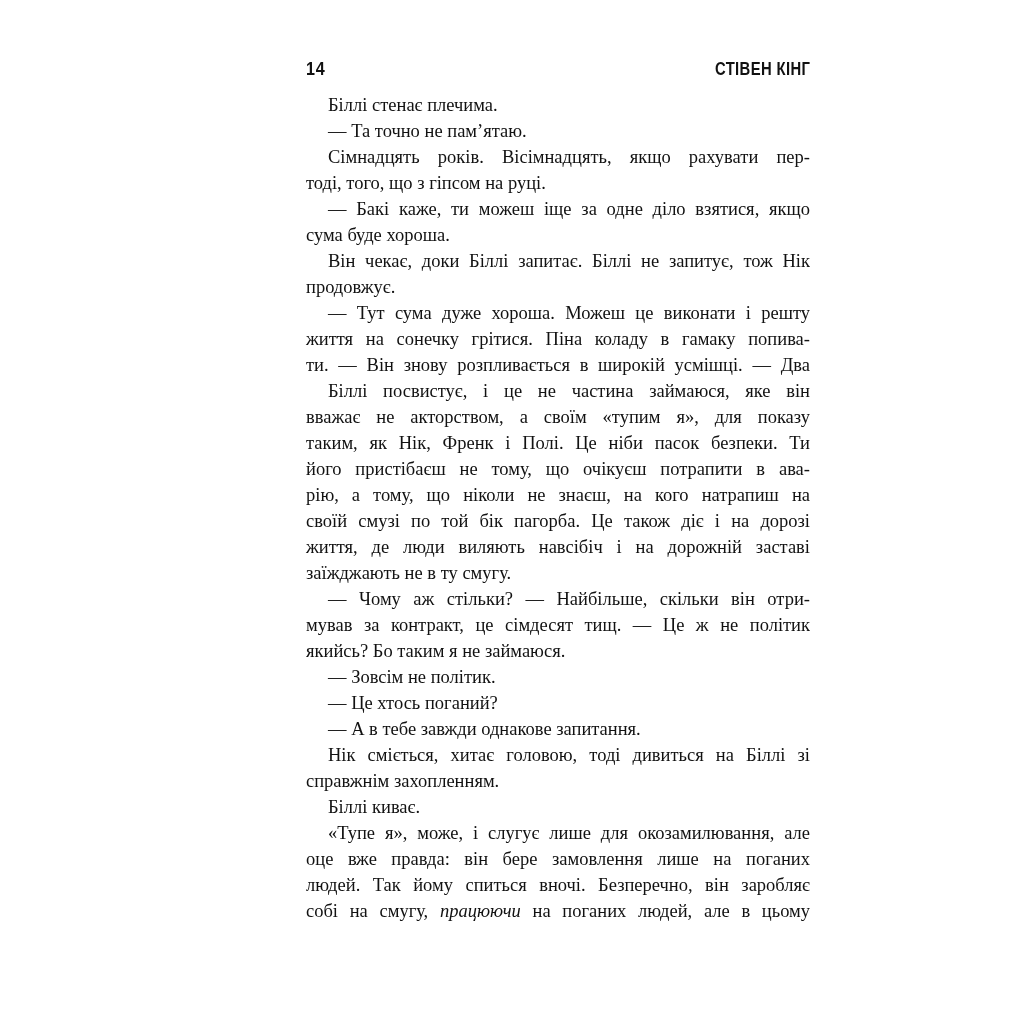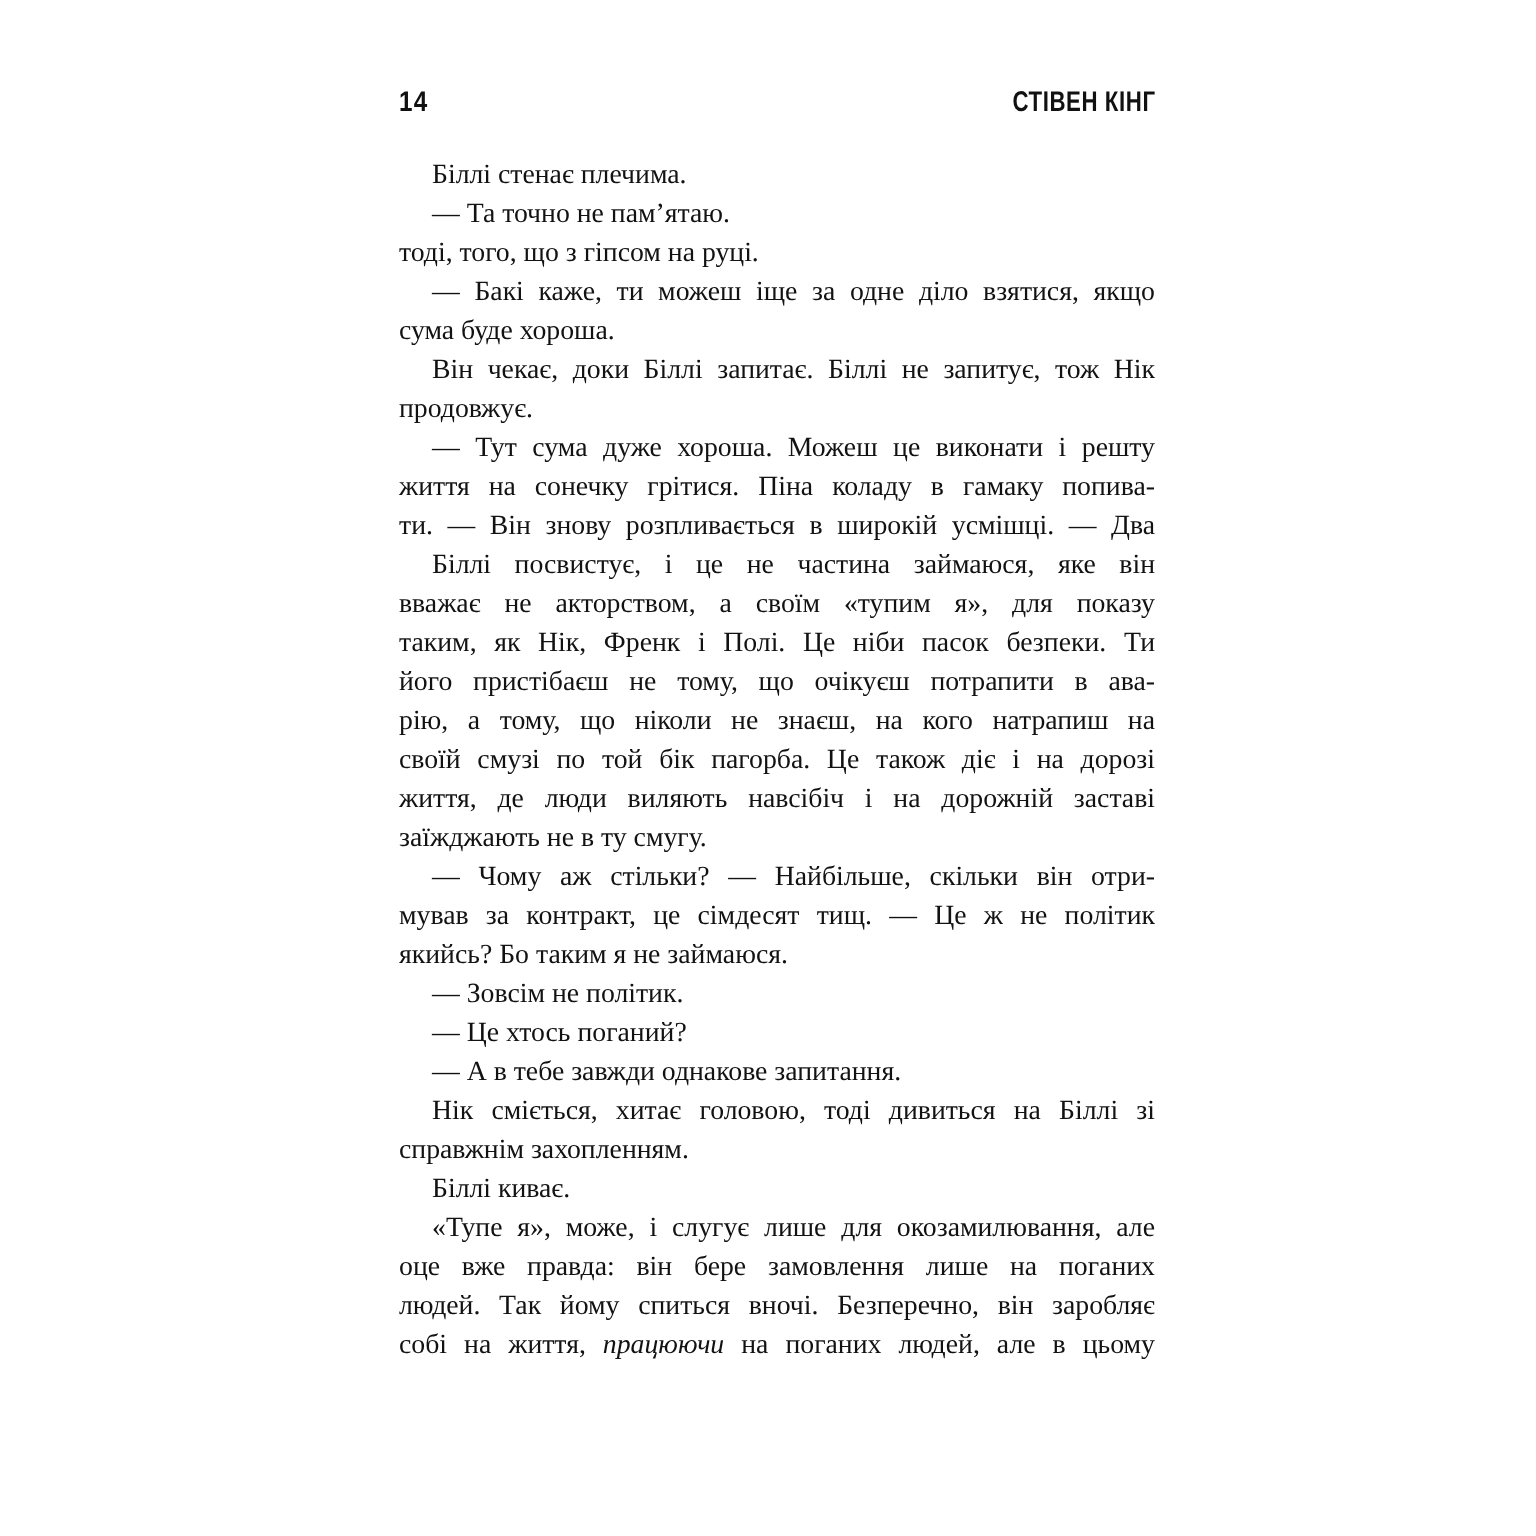--- a/index.html
+++ b/index.html
@@ -8,20 +8,21 @@
     background: #ffffff;
   }
   .page {
     position: relative;
     width: 852px;
     height: 1024px;
     background: #ffffff;
     overflow: hidden;
     font-family: "Liberation Serif", "DejaVu Serif", serif;
     color: #121212;
+    margin-left: 40px;
   }
   .running-head {
     position: absolute;
     top: 58px;
     left: 266px;
     width: 504px;
     height: 22px;
     font-family: "Liberation Sans", "DejaVu Sans", sans-serif;
     font-weight: 700;
     font-size: 19px;
@@ -37,21 +38,21 @@
     letter-spacing: 1px;
   }
   .running-head .author {
     display: inline-block;
     transform: scaleX(0.78);
     transform-origin: right center;
     letter-spacing: 0.5px;
   }
   .text-block {
     position: absolute;
-    top: 104px;
+    top: 92px;
     left: 266px;
     width: 504px;
     font-size: 18.5px;
     line-height: 26px;
   }
   .para { margin: 0; padding: 0; }
   .line {
     text-align: justify;
     text-align-last: left;
     min-height: 26px;
@@ -69,20 +70,21 @@
     <span class="author">СТІВЕН КІНГ</span>
   </div>
   <div class="text-block" id="text-block">
       <div class="para">
         <div class="line indent">Біллі стенає плечима.</div>
       </div>
       <div class="para">
         <div class="line indent">— Та точно не пам’ятаю.</div>
       </div>
       <div class="para">
+        <div class="line indent just">Сімнадцять років. Вісімнадцять, якщо рахувати пер-</div>
         <div class="line">тоді, того, що з гіпсом на руці.</div>
       </div>
       <div class="para">
         <div class="line indent just">— Бакі каже, ти можеш іще за одне діло взятися, якщо</div>
         <div class="line">сума буде хороша.</div>
       </div>
       <div class="para">
         <div class="line indent just">Він чекає, доки Біллі запитає. Біллі не запитує, тож Нік</div>
         <div class="line">продовжує.</div>
       </div>
@@ -119,16 +121,16 @@
         <div class="line indent just">Нік сміється, хитає головою, тоді дивиться на Біллі зі</div>
         <div class="line">справжнім захопленням.</div>
       </div>
       <div class="para">
         <div class="line indent">Біллі киває.</div>
       </div>
       <div class="para">
         <div class="line indent just">«Тупе я», може, і слугує лише для окозамилювання, але</div>
         <div class="line just">оце вже правда: він бере замовлення лише на поганих</div>
         <div class="line just">людей. Так йому спиться вночі. Безперечно, він заробляє</div>
-        <div class="line just"><span>собі на життя, </span><em>працюючи</em><span> на поганих людей, але в цьому</span></div>
+        <div class="line just"><span>собі на смугу, </span><em>працюючи</em><span> на поганих людей, але в цьому</span></div>
       </div>
     </div>
 </div>
 
 </body></html>

